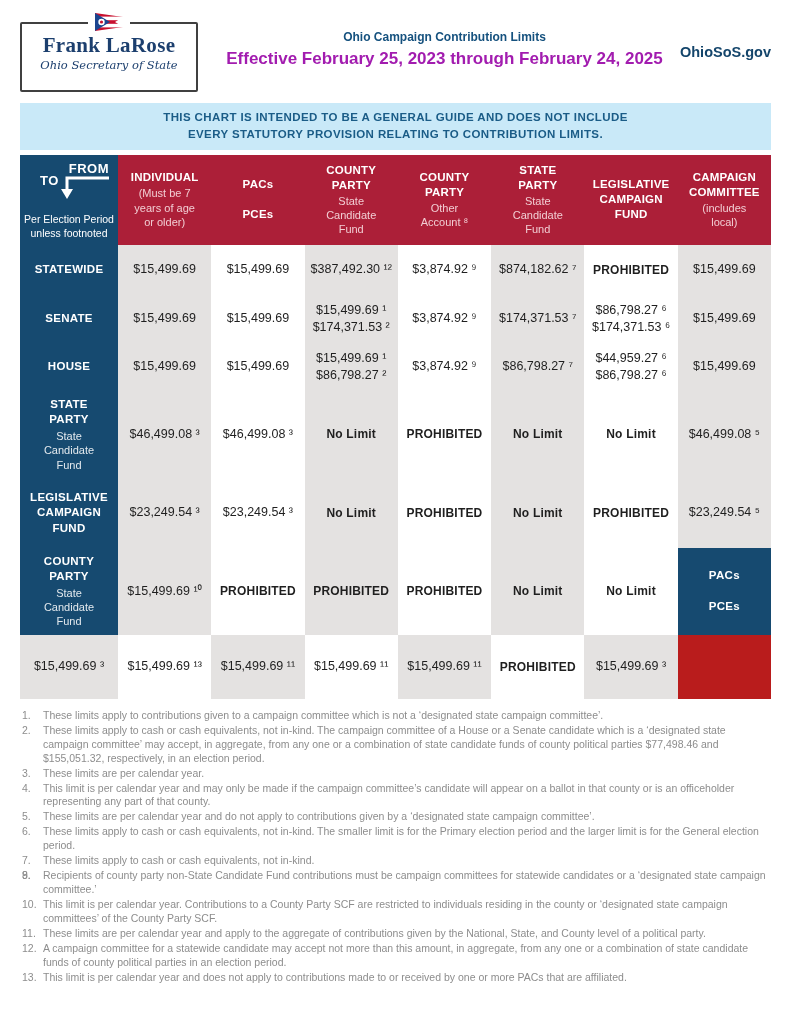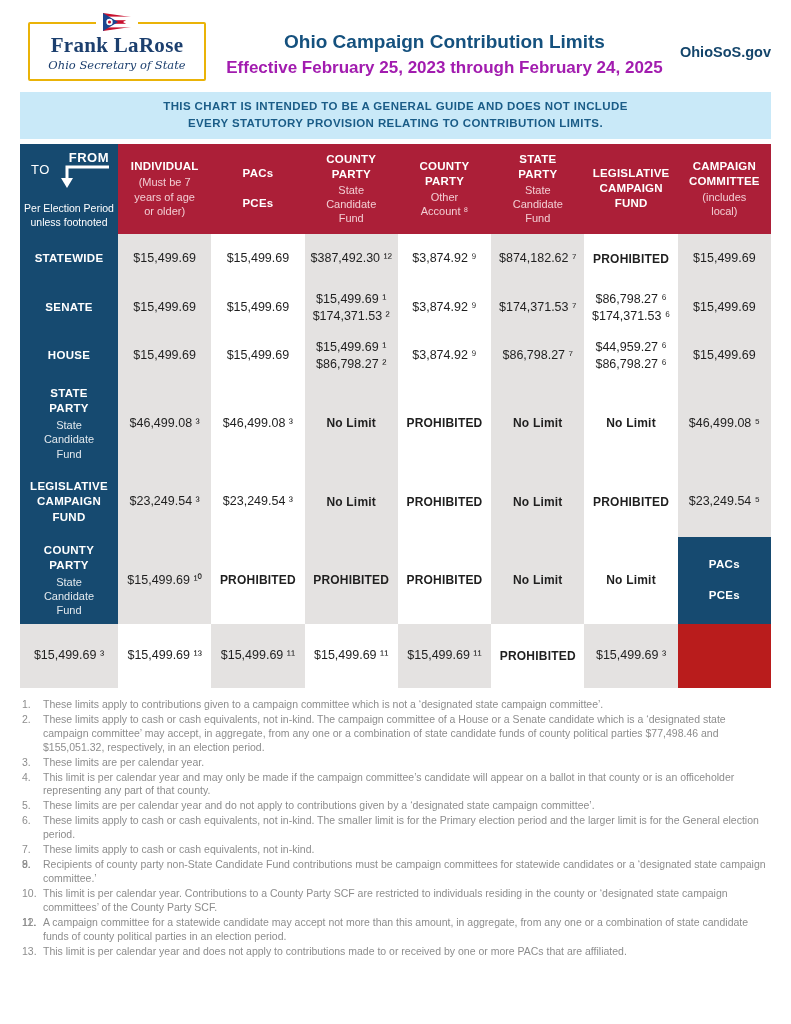--- a/index.html
+++ b/index.html
@@ -7,37 +7,37 @@
     width:791px;height:1024px;background:#ffffff;
     font-family:"Liberation Sans", sans-serif;color:#222;
     overflow:hidden;
   }
   .page{position:relative;width:791px;height:1024px;}
 
   
   .top{display:flex;align-items:flex-start;padding:14px 20px 4px 20px;}
   .logo{width:190px;flex:0 0 auto;}
   .logo-frame{
-    position:relative;border:2px solid #eab308;border-radius:2px;
-    margin-top:8px;padding:10px 8px 7px 8px;text-align:center;width:158px;margin-left:8px;
+    position:relative;border:2px solid #404040;border-radius:2px;
+    margin-top:8px;padding:10px 8px 18px 8px;text-align:center;width:158px;
   }
   .flag-notch{
     position:absolute;top:-11px;left:50%;transform:translateX(-50%);
     background:#fff;padding:0 7px;line-height:0;
   }
   .logo-name{
     font-family:"Liberation Serif", serif;font-weight:bold;color:#1c3f6e;
     font-size:21px;letter-spacing:.3px;line-height:1.05;
   }
   .logo-tagline{
     font-family:"DejaVu Serif", serif;font-style:italic;color:#1c3f6e;
     font-size:11.5px;margin-top:2px;
   }
   .head-center{flex:1 1 auto;text-align:center;padding-top:16px;}
-  .doc-title{color:#15517e;font-weight:bold;font-size:19px;line-height:1.25;}
+  .doc-title{color:#15517e;font-weight:bold;font-size:12px;line-height:1.25;}
   .doc-effective{color:#a21caf;font-weight:bold;font-size:17px;line-height:1.25;margin-top:3px;}
   .site-link{flex:0 0 auto;width:92px;text-align:right;padding-top:30px;
     color:#14456b;font-weight:bold;font-size:14.5px;text-decoration:none;}
 
   
   .notice{
     margin:7px 20px 5px 20px;background:#c9e9f8;color:#1a5c87;
     font-weight:bold;font-size:11.5px;letter-spacing:.4px;text-align:center;
     padding:6px 4px;white-space:pre-line;line-height:1.5;
   }
@@ -53,21 +53,21 @@
     text-align:center;box-sizing:border-box;
   }
   .corner,.rowhead{background:#164a70;color:#fff;}
   .colhead{background:#ac1f38;color:#fff;min-height:88px;padding:6px 3px;}
   .col-title{font-weight:bold;font-size:11.5px;line-height:1.3;letter-spacing:.2px;white-space:pre-line;}
   .col-sub{color:#f2cdd3;font-size:11px;line-height:1.3;white-space:pre-line;margin-top:1px;}
 
   .corner{min-height:88px;padding:5px 4px;justify-content:flex-start;}
   .corner-graphic{position:relative;width:100%;height:44px;}
   .corner-from{position:absolute;top:1px;right:5px;font-weight:bold;font-size:13px;letter-spacing:.5px;}
-  .corner-to{position:absolute;top:13px;left:7px;font-weight:normal;font-size:13px;letter-spacing:.5px;}
+  .corner-to{position:absolute;top:13px;left:16px;font-weight:bold;font-size:13px;letter-spacing:.5px;}
   .corner-arrow{position:absolute;top:16px;right:3px;}
   .corner-note{font-size:10.5px;line-height:1.35;margin-top:8px;}
 
   .rowhead{padding:6px 3px;}
   .row-title{font-weight:bold;font-size:11.5px;line-height:1.35;letter-spacing:.3px;white-space:pre-line;}
   .row-sub{font-size:11px;font-weight:normal;color:rgba(255,255,255,.88);line-height:1.3;white-space:pre-line;margin-top:1px;}
 
   .data{background:#ffffff;font-size:12.5px;color:#1f1f1f;white-space:pre-line;line-height:1.35;padding:4px 2px;}
   .data.shade{background:#e4e2e1;}
   .data.flag{font-weight:bold;font-size:12px;letter-spacing:.2px;}
@@ -265,18 +265,18 @@
       <li><span class="fn-num">1.</span><span>These limits apply to contributions given to a campaign committee which is not a ‘designated state campaign committee’.</span></li>
       <li><span class="fn-num">2.</span><span>These limits apply to cash or cash equivalents, not in-kind. The campaign committee of a House or a Senate candidate which is a ‘designated state campaign committee’ may accept, in aggregate, from any one or a combination of state candidate funds of county political parties $77,498.46 and $155,051.32, respectively, in an election period.</span></li>
       <li><span class="fn-num">3.</span><span>These limits are per calendar year.</span></li>
       <li><span class="fn-num">4.</span><span>This limit is per calendar year and may only be made if the campaign committee’s candidate will appear on a ballot in that county or is an officeholder representing any part of that county.</span></li>
       <li><span class="fn-num">5.</span><span>These limits are per calendar year and do not apply to contributions given by a ‘designated state campaign committee’.</span></li>
       <li><span class="fn-num">6.</span><span>These limits apply to cash or cash equivalents, not in-kind.  The smaller limit is for the Primary election period and the larger limit is for the General election period.</span></li>
       <li><span class="fn-num">7.</span><span>These limits apply to cash or cash equivalents, not in-kind.</span></li>
       <li><span class="fn-num">8.</span></li>
       <li><span class="fn-num">9.</span><span>Recipients of county party non-State Candidate Fund contributions must be campaign committees for statewide candidates or a ‘designated state campaign committee.’</span></li>
       <li><span class="fn-num">10.</span><span>This limit is per calendar year.  Contributions to a County Party SCF are restricted to individuals residing in the county or ‘designated state campaign committees’ of the County Party SCF.</span></li>
-      <li><span class="fn-num">11.</span></li>
+      <li><span class="fn-num">11.</span><span>These limits are per calendar year and apply to the aggregate of contributions given by the National, State, and County level of a political party.</span></li>
       <li><span class="fn-num">12.</span><span>A campaign committee for a statewide candidate may accept not more than this amount, in aggregate, from any one or a combination of state candidate funds of county political parties in an election period.</span></li>
       <li><span class="fn-num">13.</span><span>This limit is per calendar year and does not apply to contributions made to or received by one or more PACs that are affiliated.</span></li>
     </ol>
 
 </div>
 
 </body></html>

